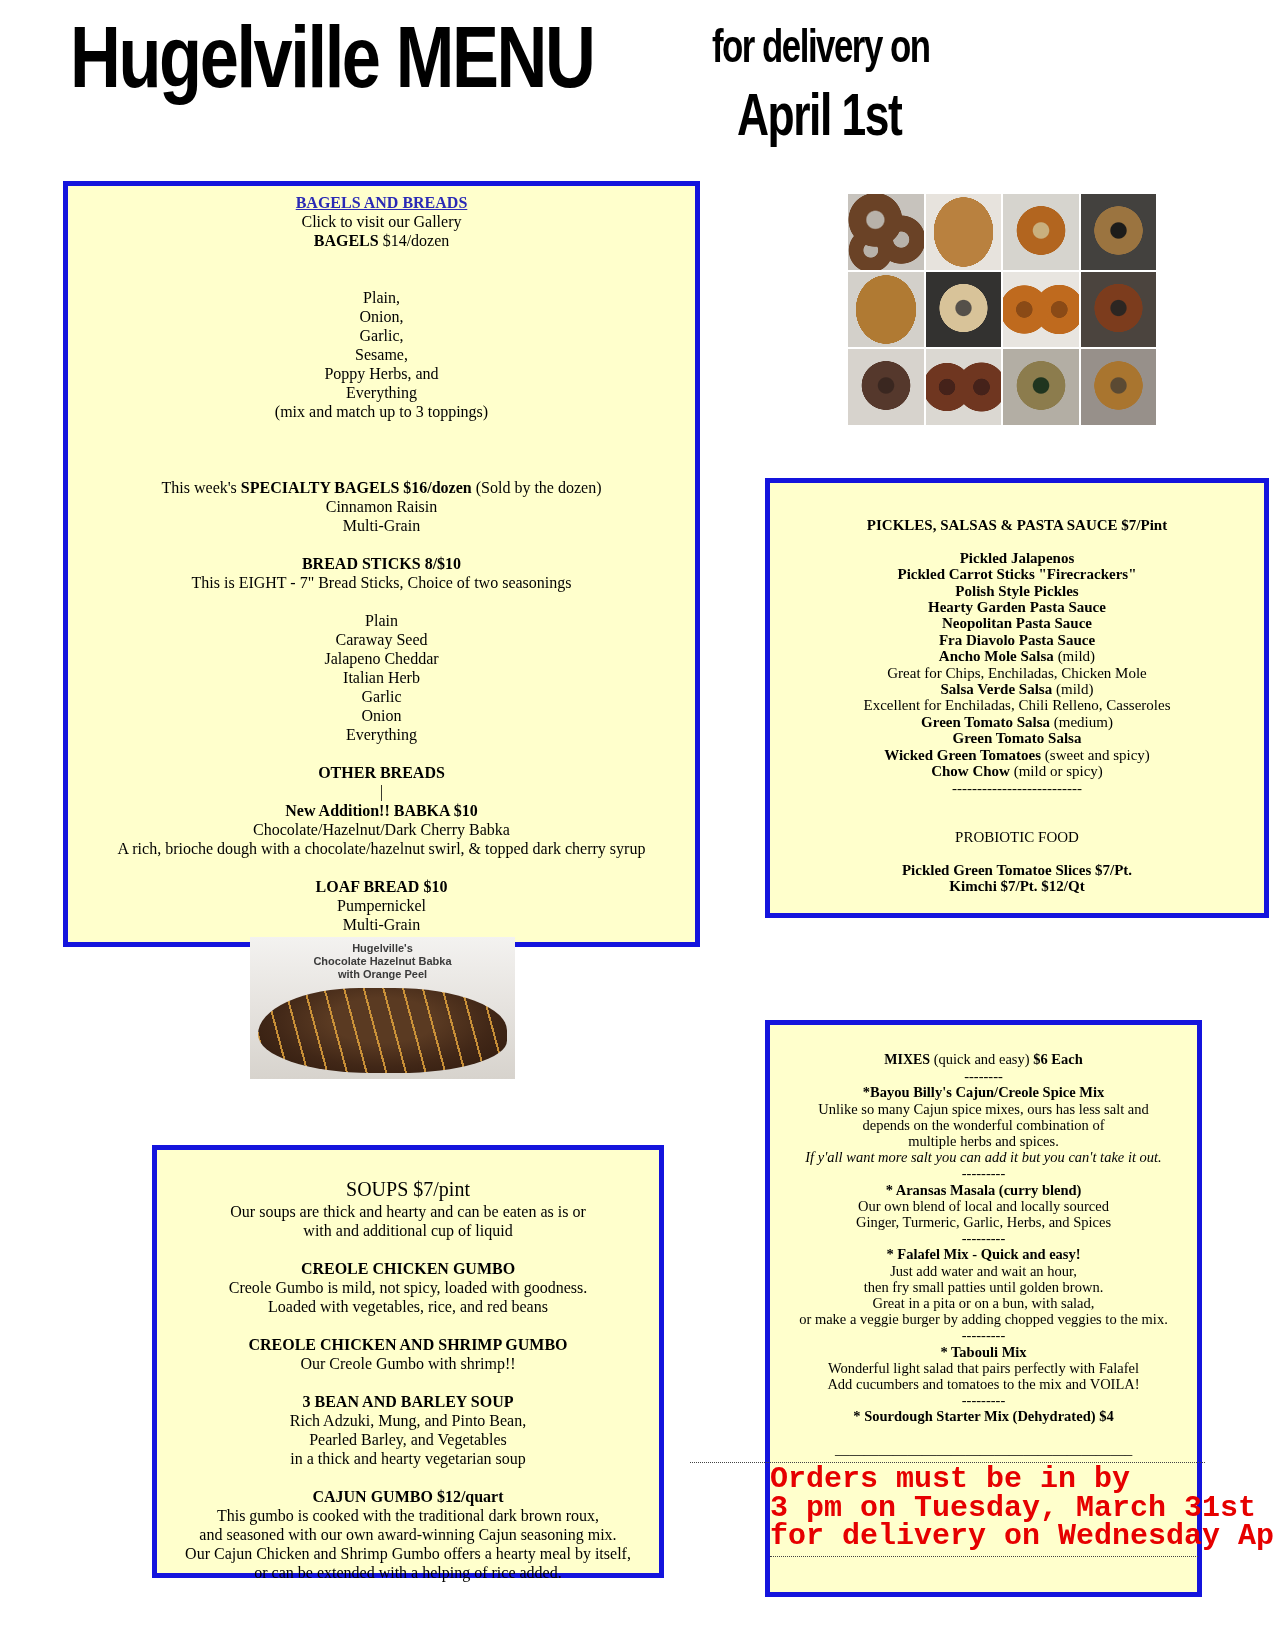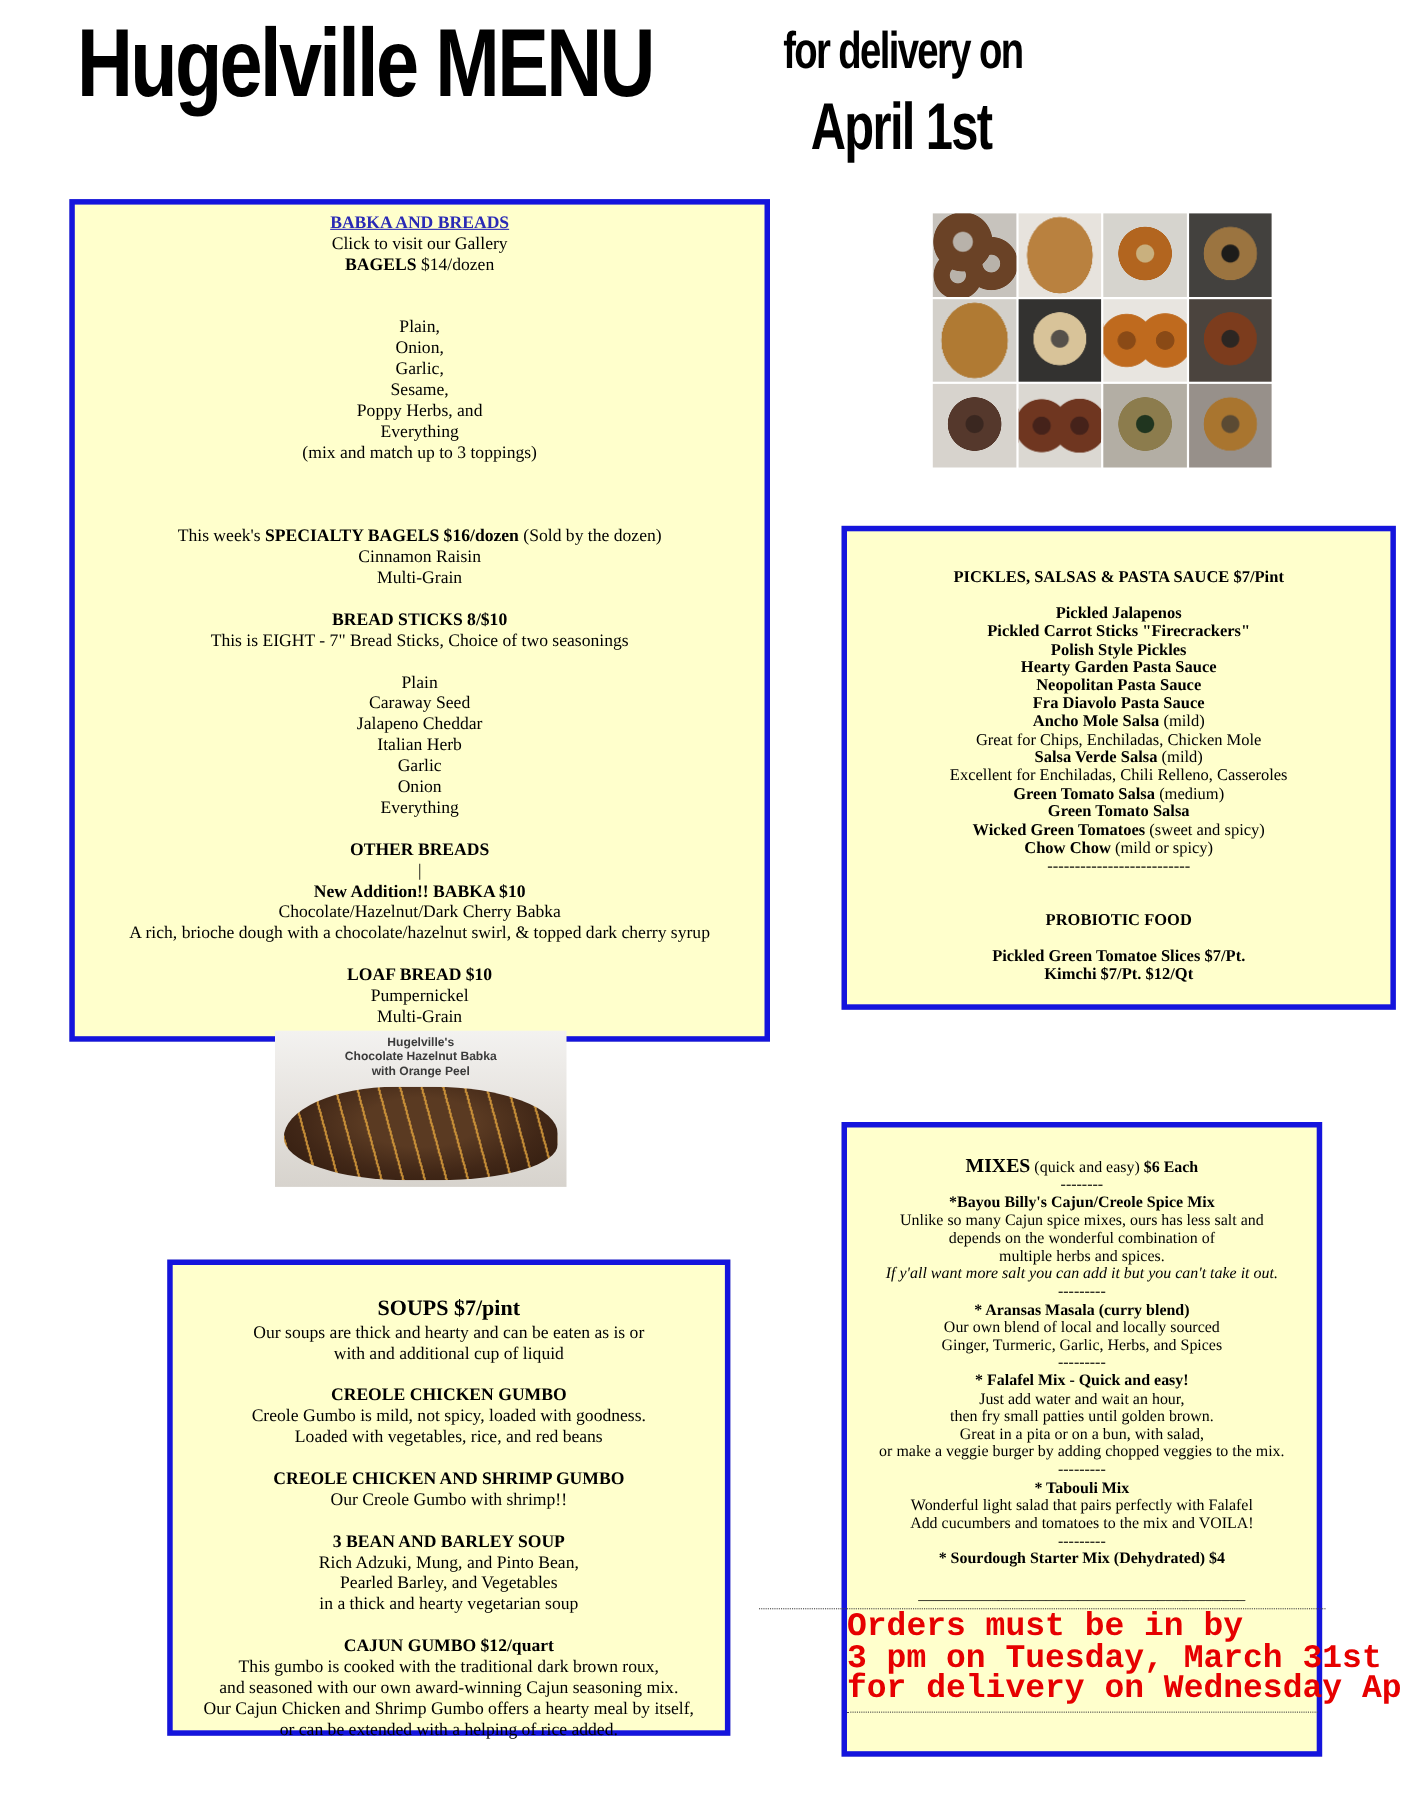--- a/index.html
+++ b/index.html
@@ -28,25 +28,25 @@
 
   .ln{min-height:1em;}
   #box-bagels .ln{font-size:16px;line-height:19px;}
   #box-pickles .ln{font-size:15px;line-height:16.4px;}
   #box-soups .ln{font-size:16px;line-height:19px;}
   #box-mixes .ln{font-size:14.5px;line-height:16.2px;}
 
   .c-b{font-weight:bold;}
   .c-i{font-style:italic;}
   .f-b{font-weight:bold;}
-  .f-bh{font-weight:bold;font-size:18px;}
+  .f-bh{font-weight:bold;font-size:14px;}
   .c-h{font-size:23px;line-height:30px;font-weight:bold;color:var(--heading-link,#2a2ab5);
        text-decoration:underline;cursor:pointer;}
   .c-bh{font-size:17px;line-height:24px;font-weight:bold;}
-  .c-bh2{font-size:19px;line-height:26px;font-weight:bold;}
+  .c-bh2{font-size:19px;line-height:26px;font-weight:normal;}
   #box-soups .c-bh2{font-size:20px;line-height:26px;}
 
   
   #orders{position:absolute;left:0;right:0;top:440px;color:var(--alert-red,#e60000);
     font-weight:bold;font-size:30px;line-height:28.5px;text-align:left;
     font-family:Liberation Mono, monospace;white-space:nowrap;}
   #orders .cursor{color:#000;font-weight:normal;}
 
   .dotted{position:absolute;border-top:1.5px dotted #444;height:0;}
   #dotted-upper{left:690px;top:1462px;width:515px;}
@@ -88,21 +88,21 @@
       <div class="tile" style="background: radial-gradient(circle at 50% 48%, rgb(85, 80, 74) 0px, rgb(85, 80, 74) 14%, rgb(216, 195, 153) 16%, rgb(216, 195, 153) 44%, rgba(0, 0, 0, 0) 45%), rgb(51, 50, 48);"></div>
       <div class="tile" style="background: radial-gradient(circle at 28% 50%, rgb(138, 74, 22) 0px, rgb(138, 74, 22) 12%, rgb(191, 106, 30) 13%, rgb(191, 106, 30) 36%, rgba(0, 0, 0, 0) 37%), radial-gradient(circle at 74% 50%, rgb(138, 74, 22) 0px, rgb(138, 74, 22) 12%, rgb(191, 106, 30) 13%, rgb(191, 106, 30) 36%, rgba(0, 0, 0, 0) 37%), rgb(232, 229, 224);"></div>
       <div class="tile" style="background: radial-gradient(circle at 50% 48%, rgb(44, 38, 34) 0px, rgb(44, 38, 34) 14%, rgb(124, 60, 29) 16%, rgb(124, 60, 29) 44%, rgba(0, 0, 0, 0) 45%), rgb(75, 68, 62);"></div>
       <div class="tile" style="background: radial-gradient(circle at 50% 48%, rgb(58, 39, 32) 0px, rgb(58, 39, 32) 14%, rgb(85, 56, 44) 16%, rgb(85, 56, 44) 44%, rgba(0, 0, 0, 0) 45%), rgb(215, 211, 205);"></div>
       <div class="tile" style="background: radial-gradient(circle at 28% 50%, rgb(69, 34, 26) 0px, rgb(69, 34, 26) 12%, rgb(111, 54, 32) 13%, rgb(111, 54, 32) 36%, rgba(0, 0, 0, 0) 37%), radial-gradient(circle at 74% 50%, rgb(69, 34, 26) 0px, rgb(69, 34, 26) 12%, rgb(111, 54, 32) 13%, rgb(111, 54, 32) 36%, rgba(0, 0, 0, 0) 37%), rgb(219, 216, 210);"></div>
       <div class="tile" style="background: radial-gradient(circle at 50% 48%, rgb(32, 53, 31) 0px, rgb(32, 53, 31) 14%, rgb(140, 124, 77) 16%, rgb(140, 124, 77) 44%, rgba(0, 0, 0, 0) 45%), rgb(179, 174, 164);"></div>
       <div class="tile" style="background: radial-gradient(circle at 50% 48%, rgb(91, 74, 51) 0px, rgb(91, 74, 51) 14%, rgb(169, 117, 47) 16%, rgb(169, 117, 47) 44%, rgba(0, 0, 0, 0) 45%), rgb(151, 144, 138);"></div>
     </div>
 
   <div id="box-bagels" class="panel">
-      <div class="ln c-h">BABKA AND BREADS</div>
+      <div class="ln c-h">BAGELS AND BREADS</div>
       <div class="ln">Click to visit our Gallery</div>
       <div class="ln"><span class="f-b">BAGELS</span><span> $14/dozen</span></div>
       <div class="ln c-gap">&nbsp;</div>
       <div class="ln c-gap">&nbsp;</div>
       <div class="ln">Plain,</div>
       <div class="ln">Onion,</div>
       <div class="ln">Garlic,</div>
       <div class="ln">Sesame,</div>
       <div class="ln">Poppy Herbs, and</div>
       <div class="ln">Everything</div>

